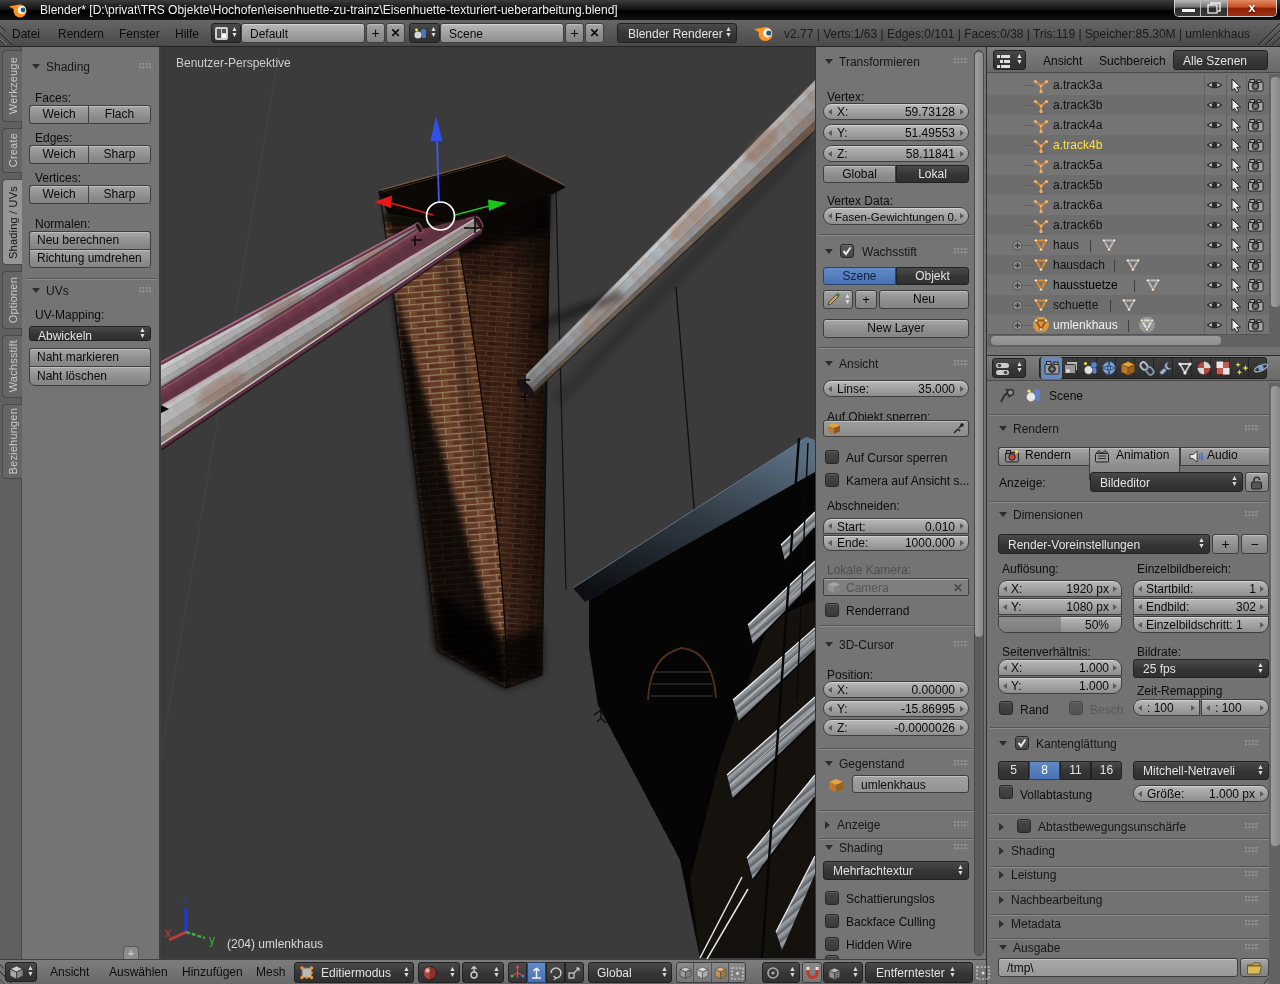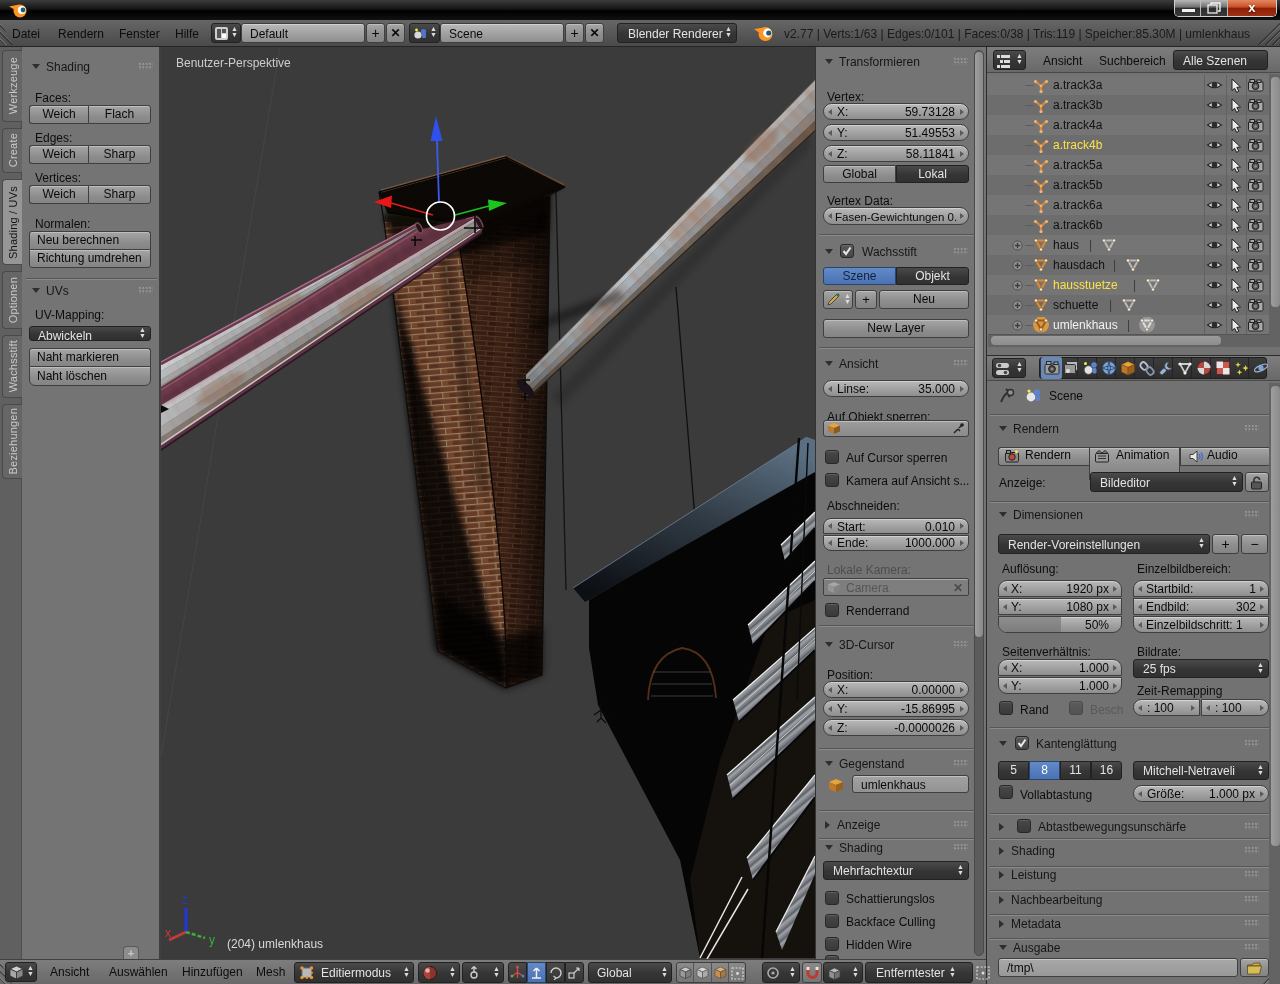--- a/index.html
+++ b/index.html
@@ -43,20 +43,21 @@
 </style></head>
 <body>
 <div id="root">
   <div id="titlebar" class="abs">
     <svg class="abs" style="left:8px;top:1px" width="20" height="18" viewBox="0 0 20 18">
       <circle cx="12" cy="10" r="6.5" fill="#ff9421"></circle>
       <circle cx="13.8" cy="9" r="4" fill="#fff"></circle>
       <circle cx="15" cy="9" r="2.4" fill="#245a78"></circle>
       <path d="M1 5.5 L11 3.5 L6.5 8.5 Z" fill="#ff9421"></path>
     </svg>
+    <div class="abs" style="left:40px;top:3px;font-size:12px;color:#f0f0f0;">Blender* [D:\privat\TRS Objekte\Hochofen\eisenhuette-zu-trainz\Eisenhuette-texturiert-ueberarbeitung.blend]</div>
     <div class="abs" style="left:1174px;top:0;width:103px;height:17px;border:1px solid #cfcfcf;border-top:none;border-radius:0 0 5px 5px;overflow:hidden;display:flex;">
       <div style="flex:1;background:linear-gradient(#b9b9b9,#6f6f6f 45%,#2c2c2c 50%,#3a3a3a);border-right:1px solid #bbb;position:relative;">
           <div style="position:absolute;left:7px;top:9px;width:13px;height:3px;background:#f2f2f2;"></div>
         </div>
       <div style="flex:1;background:linear-gradient(#b9b9b9,#6f6f6f 45%,#2c2c2c 50%,#3a3a3a);border-right:1px solid #bbb;position:relative;">
         <svg width="25" height="17">
             <rect x="7" y="5" width="9" height="8" fill="none" stroke="#eeeeee" stroke-width="1.3"></rect>
             <path d="M10 5 v-2 h9 v8 h-2" fill="none" stroke="#f2f2f2" stroke-width="1.4"></path>
           </svg>
       </div>
@@ -901,21 +902,21 @@
           <svg width="11" height="11" style="position:absolute;left:25px;top:5px;">
             <circle cx="5.5" cy="5.5" r="4.6" fill="#8f8f8f" stroke="#4f4f4f"></circle>
             <path d="M5.5 2.8 V8.2 M2.8 5.5 H8.2" stroke="#3a3a3a" stroke-width="1.3"></path>
           </svg>
           <svg width="16" height="16" style="position:absolute;left:46px;top:2px;">
             <path d="M3 3.5 L13 3.5 L8 12.5 Z" fill="none" stroke="#e08a2f" stroke-width="2"></path>
             <circle cx="3" cy="3.5" r="1.7" fill="#f5e6c8" stroke="#6b4a1e" stroke-width="0.6"></circle>
             <circle cx="13" cy="3.5" r="1.7" fill="#f5e6c8" stroke="#6b4a1e" stroke-width="0.6"></circle>
             <circle cx="8" cy="12.5" r="1.7" fill="#f5e6c8" stroke="#6b4a1e" stroke-width="0.6"></circle>
           </svg>
-          <span style="position:absolute;left:66px;top:3px;font-size:12px;color:#fde047;">hausstuetze</span>
+          <span style="position:absolute;left:66px;top:3px;font-size:12px;color:#000000;">hausstuetze</span>
           <span style="position:absolute;left:146px;top:3px;font-size:12px;color:#3c3c3c;">|</span>
           <svg width="16" height="16" style="position:absolute;left:158px;top:2px;">
             <path d="M3 3.5 L13 3.5 L8 12.5 Z" fill="none" stroke="#b9b9b9" stroke-width="2"></path>
             <circle cx="3" cy="3.5" r="1.7" fill="#eee" stroke="#6b4a1e" stroke-width="0.6"></circle>
             <circle cx="13" cy="3.5" r="1.7" fill="#eee" stroke="#6b4a1e" stroke-width="0.6"></circle>
             <circle cx="8" cy="12.5" r="1.7" fill="#eee" stroke="#6b4a1e" stroke-width="0.6"></circle>
           </svg>
           <div style="position:absolute;left:217px;top:0;width:1px;height:20px;background:#616161;"></div>
           <div style="position:absolute;left:239px;top:0;width:1px;height:20px;background:#616161;"></div>
           <div style="position:absolute;left:259px;top:0;width:1px;height:20px;background:#616161;"></div>

